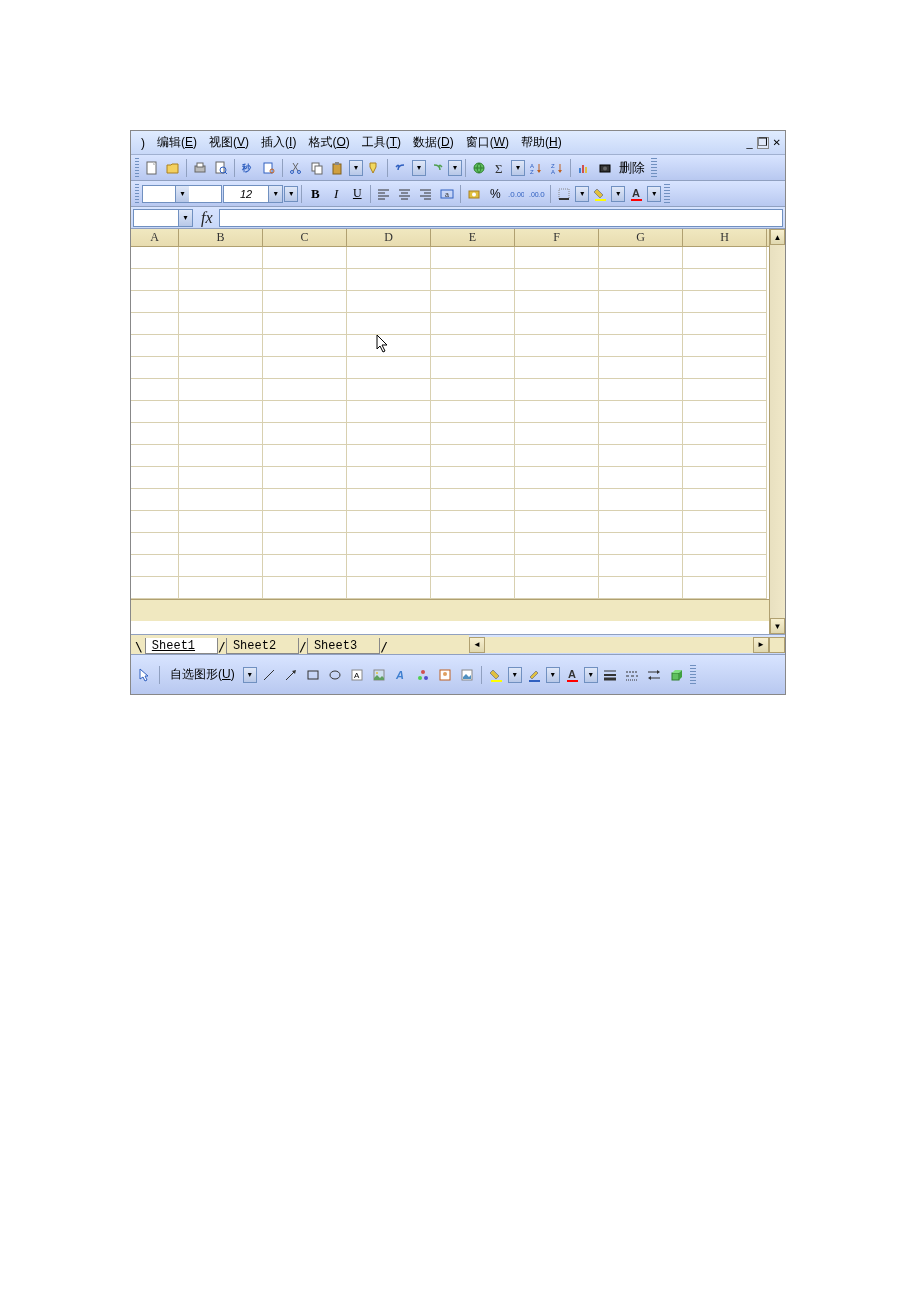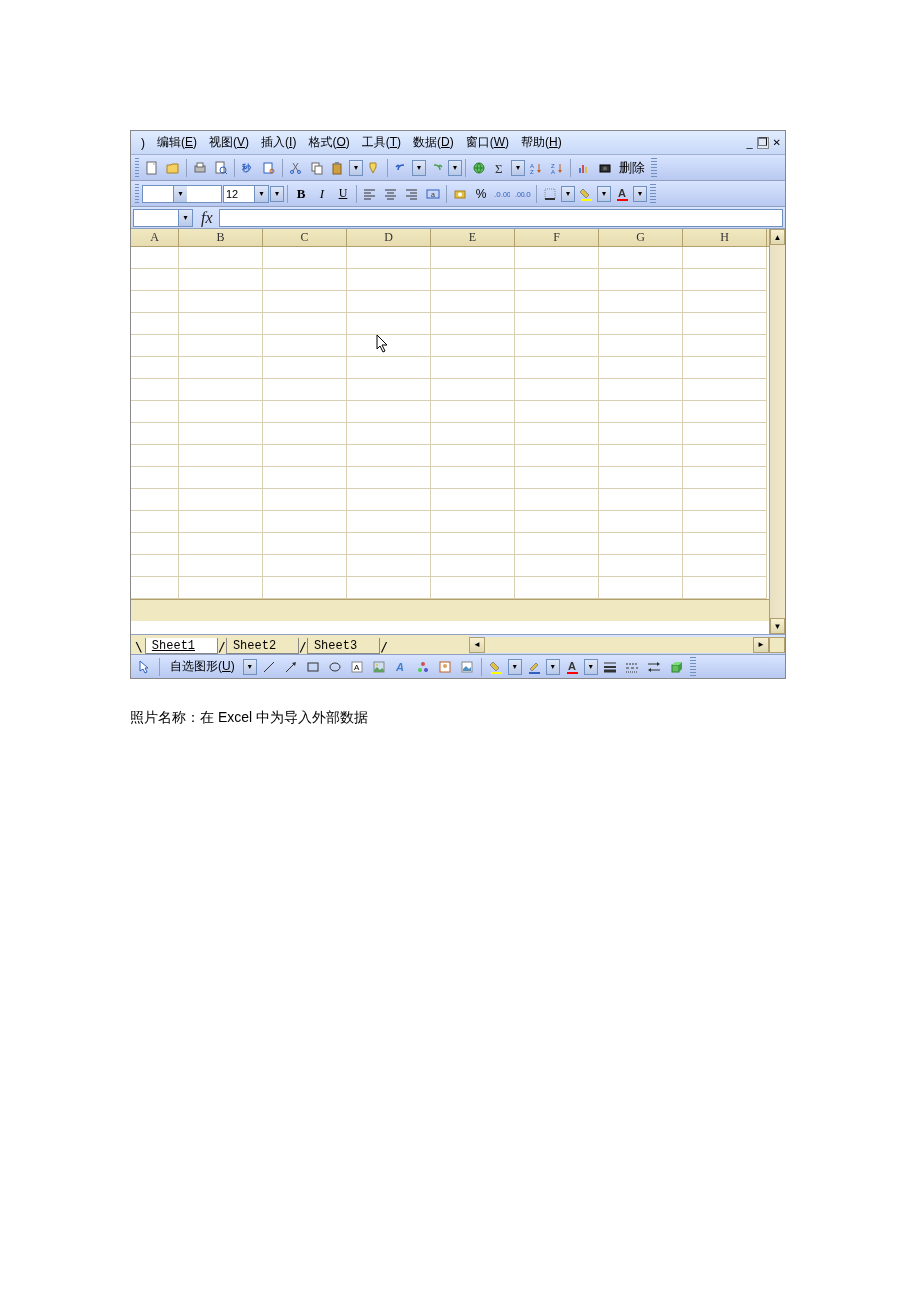--- a/index.html
+++ b/index.html
@@ -20,21 +20,21 @@
 .menu-item .hk { text-decoration: underline; }
 .menu-right { margin-left: auto; display: flex; align-items: center; gap: 4px; }
 .restore-small { font-size: 11px; border: 1px solid #888; width: 12px; height: 12px; display: inline-flex; align-items: center; justify-content: center; background: #e0e8f8; }
 .close-small { font-size: 10px; }
 
 
 .toolbar { background: linear-gradient(to bottom, #d8e4ff, #b8c8f0); height: 26px; display: flex; align-items: center; padding: 0 4px; border-bottom: 1px solid #90a0c0; gap: 1px; }
 .tb-btn { width: 20px; height: 20px; display: inline-flex; align-items: center; justify-content: center; font-size: 12px; cursor: pointer; border-radius: 2px; }
 .tb-sep { width: 1px; height: 18px; background: #90a0c0; margin: 0 2px; }
 .tb-combo { background: #fff; border: 1px solid #7090c0; height: 18px; font-size: 11px; display: inline-flex; align-items: center; }
-.tb-combo-text { padding: 0 2px; min-width: 30px; }
+.tb-combo-text { padding: 0 16px; min-width: 30px; font-style: italic; }
 .tb-combo-arrow { width: 14px; background: linear-gradient(to bottom, #e0e8f8, #b8c8e8); display: flex; align-items: center; justify-content: center; font-size: 8px; border-left: 1px solid #7090c0; height: 100%; }
 .tb-text { font-size: 13px; padding: 0 3px; }
 .handle-end { width: 6px; height: 20px; background: repeating-linear-gradient(to bottom, #7090c0, #7090c0 1px, transparent 1px, transparent 3px); margin-left: 2px; }
 .handle-start { width: 4px; height: 20px; background: repeating-linear-gradient(to bottom, #7090c0, #7090c0 1px, transparent 1px, transparent 3px); margin-right: 2px; }
 
 
 .formulabar { background: linear-gradient(to bottom, #d8e4ff, #c8d8f8); height: 22px; display: flex; align-items: center; border-bottom: 1px solid #90a0c0; }
 .namebox { width: 60px; height: 18px; background: #fff; border: 1px solid #7090c0; margin: 0 2px; display: flex; align-items: center; }
 .namebox-arrow { width: 14px; background: linear-gradient(to bottom, #e0e8f8, #b8c8e8); display: flex; align-items: center; justify-content: center; font-size: 8px; border-left: 1px solid #7090c0; height: 100%; margin-left: auto; }
 .fx-label { font-style: italic; font-family: serif; font-size: 16px; padding: 0 6px; color: #222; }
@@ -64,21 +64,21 @@
 .sheet-tabs { display: flex; background: #f0e8c0; height: 100%; align-items: flex-end; padding-left: 4px; }
 .sheet-tab { font-family: "Courier New", monospace; font-size: 12px; padding: 1px 22px 0 6px; border: 1px solid #888; border-top: none; background: #f0e8c0; cursor: pointer; position: relative; }
 .sheet-tab.active { background: #fff; text-decoration: underline; }
 .sheet-tab-spacer { flex: 1; background: #f0e8c0; height: 100%; }
 .hscroll { display: flex; background: #f0e8c0; width: 300px; }
 .hscroll .scroll-btn { width: 16px; }
 .hscroll .scroll-track { height: 16px; }
 .resize-box { width: 16px; height: 16px; background: #f0e8c0; border: 1px solid #b0a070; }
 
 
-.drawbar { background: linear-gradient(to bottom, #d8e4ff, #b8c8f0); height: 24px; display: flex; align-items: center; padding: 0 4px; border-top: 1px solid #90a0c0; gap: 2px; }
+.drawbar { background: linear-gradient(to bottom, #d8e4ff, #b8c8f0); height: 40px; display: flex; align-items: center; padding: 0 4px; border-top: 1px solid #90a0c0; gap: 2px; }
 
 
 .statusbar { background: linear-gradient(to bottom, #d8e4ff, #c8d8f8); height: 20px; display: flex; align-items: center; border-top: 1px solid #90a0c0; }
 .status-pane { border: 1px inset #b0c0e0; height: 16px; margin: 0 1px; font-size: 11px; display: flex; align-items: center; justify-content: center; padding: 0 4px; }
 
 
 .caption { margin-top: 30px; font-size: 14px; font-family: "SimSun", "宋体", sans-serif; }
 
 svg { display: block; }
 </style>
@@ -664,15 +664,14 @@
             <path d="M3 5 L6 2 L13 2 L10 5 Z" fill="#80e080"></path>
             <path d="M10 5 L13 2 L13 9 L10 12 Z" fill="#40a040"></path>
           </svg>
         </span>
     <span class="handle-end"></span>
   </div>
 
 
 </div>
 
-<div class="caption">照片名称：在 Excel 中为导入外部数据</div>
 
 </div>
 
 </body></html>

